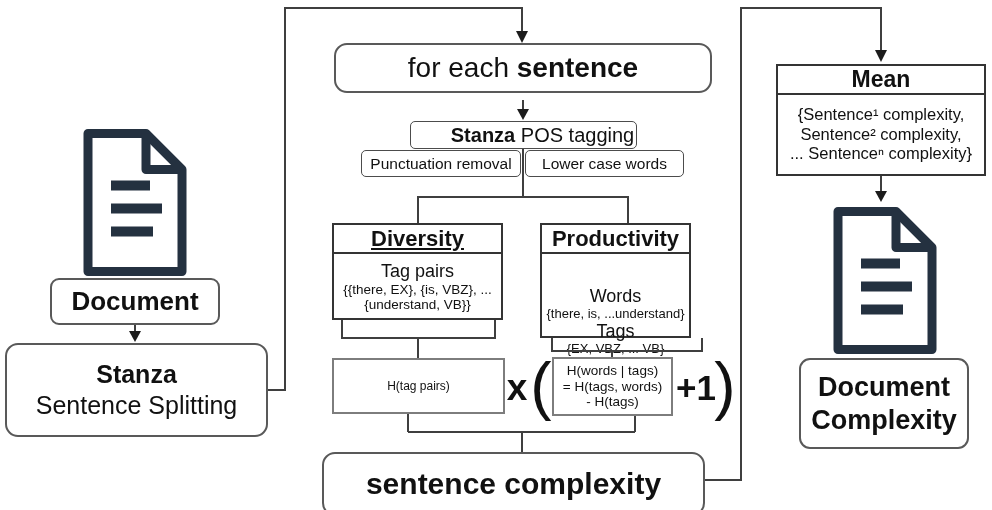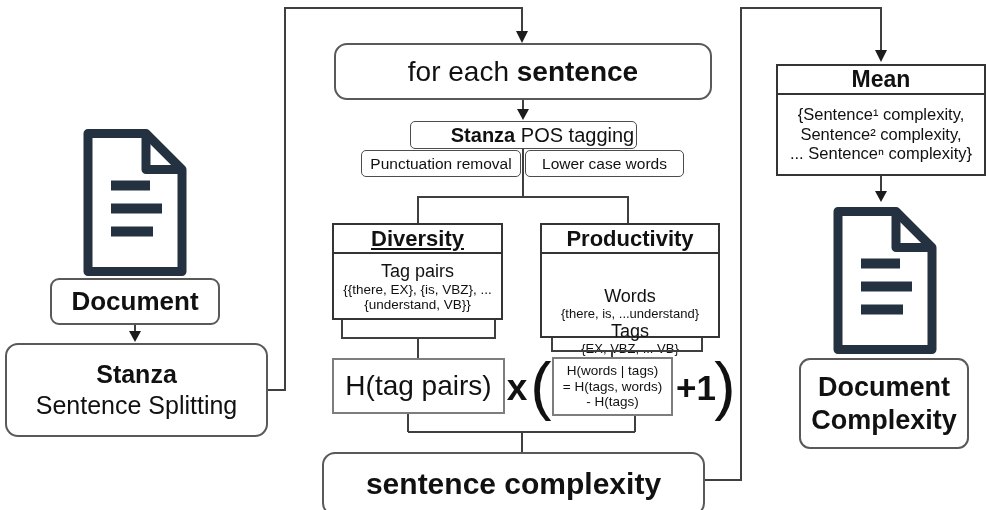--- a/index.html
+++ b/index.html
@@ -64,21 +64,21 @@
 
   <div class="box rbox" style="left:50px;top:278px;width:170px;height:47px;border-radius:9px;font-size:26px;">
     <span class="b">Document</span>
   </div>
 
   <div class="box rbox stack" style="left:5px;top:343px;width:263px;height:94px;font-size:25px;line-height:31px;">
     <div class="b">Stanza</div>
     <div>Sentence Splitting</div>
   </div>
 
-  <div class="box rbox" style="left:334px;top:43px;width:378px;height:57px;font-size:28px;">
+  <div class="box rbox" style="left:334px;top:43px;width:378px;height:50px;font-size:28px;">
     <span>
       <span>for each</span>
       <span class="b">sentence</span>
     </span>
   </div>
 
   <div class="box sbox" style="left:410px;top:121px;width:227px;height:28px;font-size:20px;padding-left:38px;">
     <span>
       <span class="b">Stanza</span>
       <span>POS tagging</span>
@@ -95,31 +95,31 @@
 
   <div class="box tbox" style="left:332px;top:223px;width:171px;height:97px;">
     <div class="tbox-h" style="height:27px;line-height:27px;font-size:22px;text-decoration:underline;">Diversity</div>
     <div class="stack" style="flex:1;">
       <div style="font-size:18px;line-height:21px;">Tag pairs</div>
       <div style="font-size:13.5px;line-height:15px;">{{there, EX}, {is, VBZ}, ...</div>
       <div style="font-size:13.5px;line-height:15px;">{understand, VB}}</div>
     </div>
   </div>
 
-  <div class="box tbox" style="left:540px;top:223px;width:180px;height:115px;">
+  <div class="box tbox" style="left:540px;top:223px;width:151px;height:115px;">
     <div class="tbox-h" style="height:27px;line-height:27px;font-size:22px;">Productivity</div>
     <div class="stack" style="flex:1;margin-top:32px;">
       <div style="font-size:18px;line-height:20px;">Words</div>
       <div style="font-size:13px;line-height:15px;">{there, is, ...understand}</div>
       <div style="font-size:18px;line-height:20px;">Tags</div>
       <div style="font-size:13px;line-height:15px;">{EX, VBZ, ... VB}</div>
     </div>
   </div>
 
-  <div class="box gbox" style="left:332px;top:358px;width:173px;height:56px;font-size:28px;">
+  <div class="box gbox" style="left:332px;top:358px;width:173px;height:56px;font-size:12px;">
     <span>H(tag pairs)</span>
   </div>
 
   <div class="box" style="left:501px;top:366px;width:32px;height:44px;font-size:37px;font-weight:bold;border:none;background:transparent;">x</div>
   <div class="box" style="left:528px;top:346px;width:26px;height:80px;font-size:64px;border:none;background:transparent;font-weight:400;">(</div>
   <div class="box gbox stack" style="left:552px;top:357px;width:121px;height:59px;font-size:13.5px;line-height:15.5px;">
     <div>H(words | tags)</div>
     <div>= H(tags, words)</div>
     <div>- H(tags)</div>
   </div>

